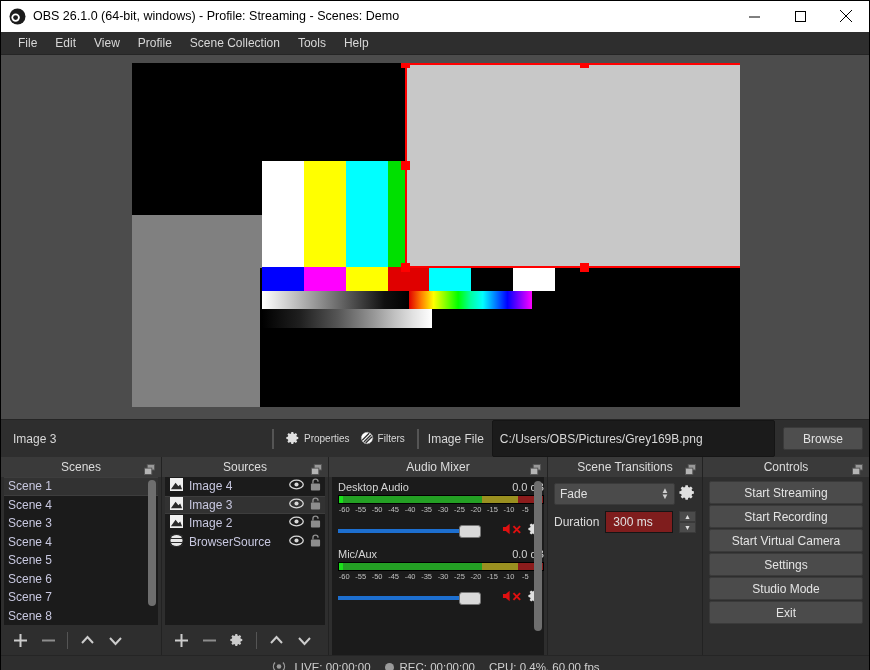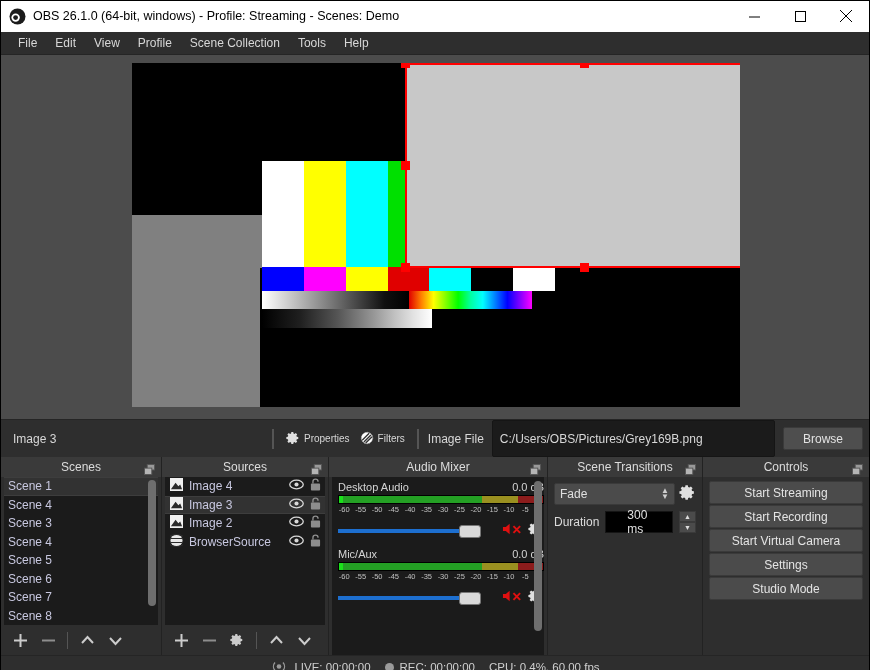--- a/index.html
+++ b/index.html
@@ -179,22 +179,22 @@
   .tr-row1 { display: flex; align-items: center; gap: 4px; }
   .combo {
     flex: 1; height: 22px; background: #4b4b4b; border: 1px solid #3a3a3a; border-radius: 2px;
     display: flex; align-items: center; padding: 0 5px; font-size: 12px; color: #e0e0e0;
   }
   .combo .arrows { margin-left: auto; display: flex; flex-direction: column; line-height: 6px;
                    font-size: 8px; color: #d0d0d0; }
   .tr-row2 { display: flex; align-items: center; gap: 6px; margin-top: 6px; }
   .tr-lbl { font-size: 12px; color: #dcdcdc; }
   .spin {
-    flex: 1; height: 22px; background: #000000; border: 1px solid #151515;
-    display: flex; align-items: center; padding: 0 21px; font-size: 12px; color: #e0e0e0;
+    flex: 1; height: 22px; background: #7f1d1d; border: 1px solid #151515;
+    display: flex; align-items: center; padding: 0 7px; font-size: 12px; color: #e0e0e0;
   }
   .spin-btns { display: flex; flex-direction: column; width: 17px; height: 22px; }
   .spin-btns div {
     flex: 1; background: #4b4b4b; border: 1px solid #3a3a3a;
     display: flex; align-items: center; justify-content: center;
     font-size: 7px; color: #ddd;
   }
 
   
   .ctl-body { padding: 4px 6px 0 6px; display: flex; flex-direction: column; gap: 1px; background: #2e2e2e; }
@@ -671,20 +671,21 @@
               <rect x="0.5" y="4.5" width="8" height="7" fill="#b5b5b5" stroke="#555"></rect>
             </svg>
         </span>
       </div>
       <div class="ctl-body">
         <div class="ctl-btn">Start Streaming</div>
         <div class="ctl-btn">Start Recording</div>
         <div class="ctl-btn">Start Virtual Camera</div>
         <div class="ctl-btn">Settings</div>
         <div class="ctl-btn">Studio Mode</div>
+        <div class="ctl-btn">Exit</div>
       </div>
     </div>
   </div>
 
   <div class="statusbar">
     <div class="st-item">
       <span>
         <svg width="18" height="13" viewBox="0 0 18 13">
             <circle cx="9" cy="6.5" r="2.3" fill="#9a9a9a"></circle>
             <path d="M5 2.5a6 6 0 0 0 0 8M13 2.5a6 6 0 0 1 0 8" fill="none" stroke="#9a9a9a" stroke-width="1.3"></path>

